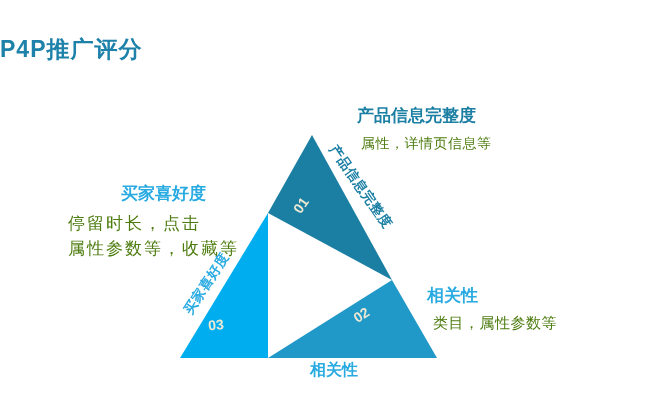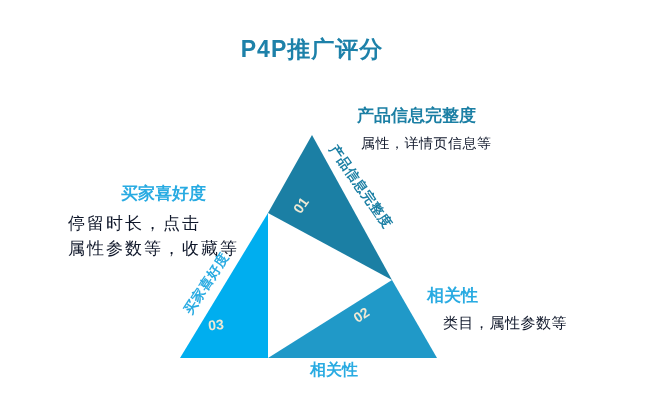--- a/index.html
+++ b/index.html
@@ -9,21 +9,21 @@
     height:402px;
     background:#ffffff;
     overflow:hidden;
     font-family:"Liberation Sans","DejaVu Sans",sans-serif;
   }
   .title{
     position:absolute;
     left:0; top:34px;
     width:624px;
     margin:0;
-    text-align:center;
+    text-align:left;
     font-size:23px;
     font-weight:bold;
     letter-spacing:1px;
     color:#1D81A9;
   }
   .diagram{position:absolute;left:0;top:0;}
   .num{
     font-size:14px;
     font-weight:bold;
     fill:#EFE9D4;
@@ -36,28 +36,28 @@
     text-anchor:middle;
     dominant-baseline:middle;
     letter-spacing:0.5px;
   }
   .edge-teal{fill:#1B7FA4;}
   .edge-cyan{fill:#29ABE2;}
   .block{position:absolute;}
   .h{font-weight:bold;font-size:17px;margin:0;}
   .h.teal{color:#1B7FA4;}
   .h.cyan{color:#29ABE2;}
-  .d{color:#0f172a;margin:0;}
+  .d{color:#4d7c0f;margin:0;}
   .block-product-info{left:357px;top:104px;}
   .block-product-info .d{font-size:14px;margin-top:8px;margin-left:4px;letter-spacing:0.5px;}
   .block-buyer{left:68px;top:182px;width:164px;}
   .block-buyer .h{margin-left:53px;margin-bottom:6px;}
   .block-buyer .d{font-size:17px;line-height:25px;letter-spacing:2px;white-space:nowrap;}
   .block-relevance{left:427px;top:284px;}
-  .block-relevance .d{font-size:15px;margin-top:7px;margin-left:16px;letter-spacing:0.5px;}
+  .block-relevance .d{font-size:15px;margin-top:7px;margin-left:6px;letter-spacing:0.5px;}
   .bottom-label{
     position:absolute;
     left:284px; top:360px;
     width:100px;
     text-align:center;
     font-size:16px;
     font-weight:bold;
     color:#29ABE2;
   }
 </style>

